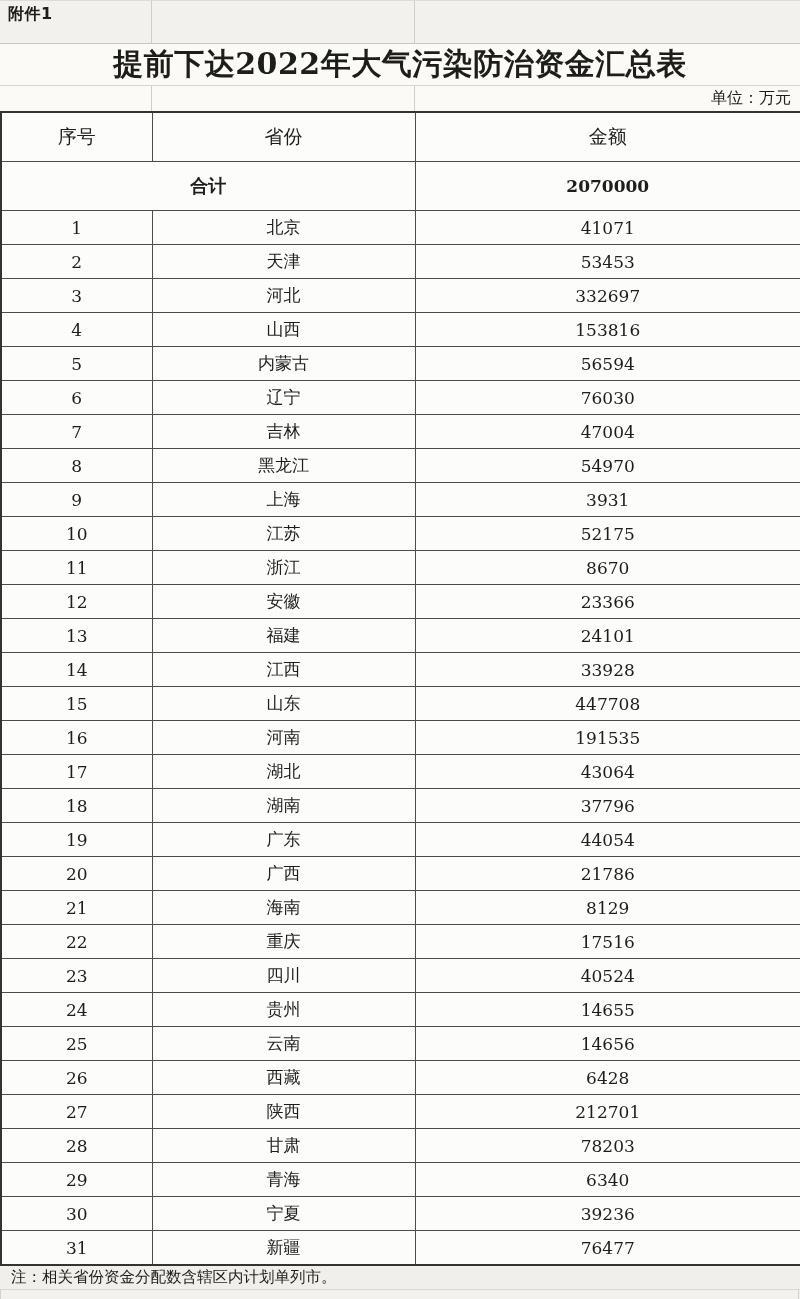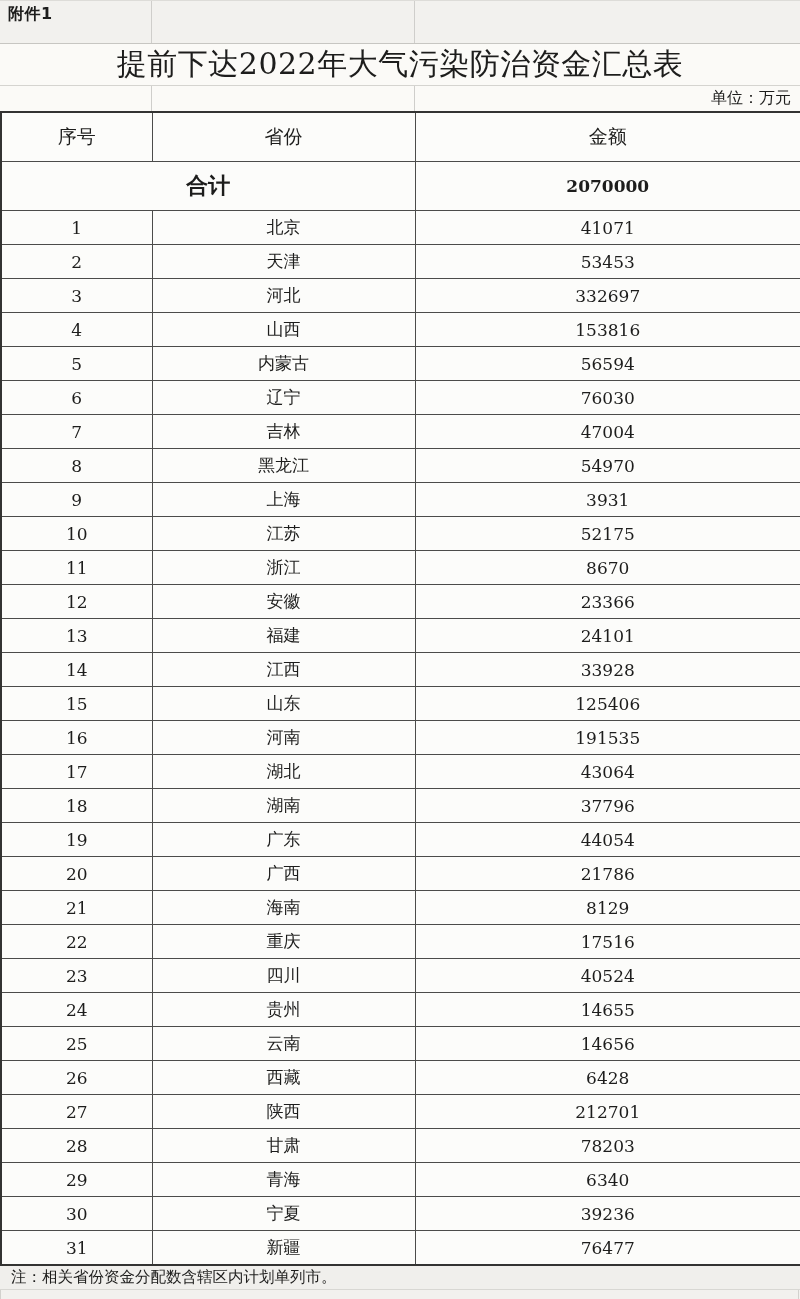--- a/index.html
+++ b/index.html
@@ -27,21 +27,21 @@
     position:absolute; left:8px; top:3px;
     font-family:"DejaVu Sans","Liberation Sans",sans-serif;
     font-weight:bold; font-size:16px; letter-spacing:0.5px;
   }
   .gl-v { position:absolute; top:0; bottom:0; width:1px; background:#cfcecb; }
 
   
   .title-row {
     height:42px; background:#fbfaf7;
     display:flex; align-items:center; justify-content:center;
-    font-size:30px; font-weight:normal; letter-spacing:0.5px;
+    font-size:30px; font-weight:bold; letter-spacing:0.5px;
     border-bottom:1px solid #d5d4d0;
     box-sizing:border-box;
     position:relative; z-index:1;
   }
 
   
   .unit-row {
     height:25px; background:#fbfaf7;
     text-align:right; padding-right:9px; box-sizing:border-box;
     font-size:16px; line-height:23px;
@@ -56,21 +56,21 @@
     background:#fcfcfa;
   }
   table.main td {
     border:1.6px solid #4b4b4a;
     text-align:center; vertical-align:middle;
     padding:0; overflow:hidden;
     background:#fcfcfa;
     font-size:17px;
   }
   tr.header-row td { height:48px; font-weight:normal; font-size:19px; }
-  tr.total-row td  { height:48px; font-weight:bold; font-size:22px; }
+  tr.total-row td  { height:48px; font-weight:bold; font-size:18px; }
   tr.total-row td.amount { font-size:17px; }
   tr.data-row td { height:33px; }
 
   
   .note-row {
     height:24px; background:#f0efec;
     font-size:15.5px; line-height:23px;
     padding-left:11px; box-sizing:border-box;
     border-bottom:1px solid #d8d7d3;
     position:relative; z-index:1;
@@ -178,21 +178,21 @@
         <td>24101</td>
       </tr>
       <tr class="data-row">
         <td>14</td>
         <td>江西</td>
         <td>33928</td>
       </tr>
       <tr class="data-row">
         <td>15</td>
         <td>山东</td>
-        <td>125406</td>
+        <td>447708</td>
       </tr>
       <tr class="data-row">
         <td>16</td>
         <td>河南</td>
         <td>191535</td>
       </tr>
       <tr class="data-row">
         <td>17</td>
         <td>湖北</td>
         <td>43064</td>

